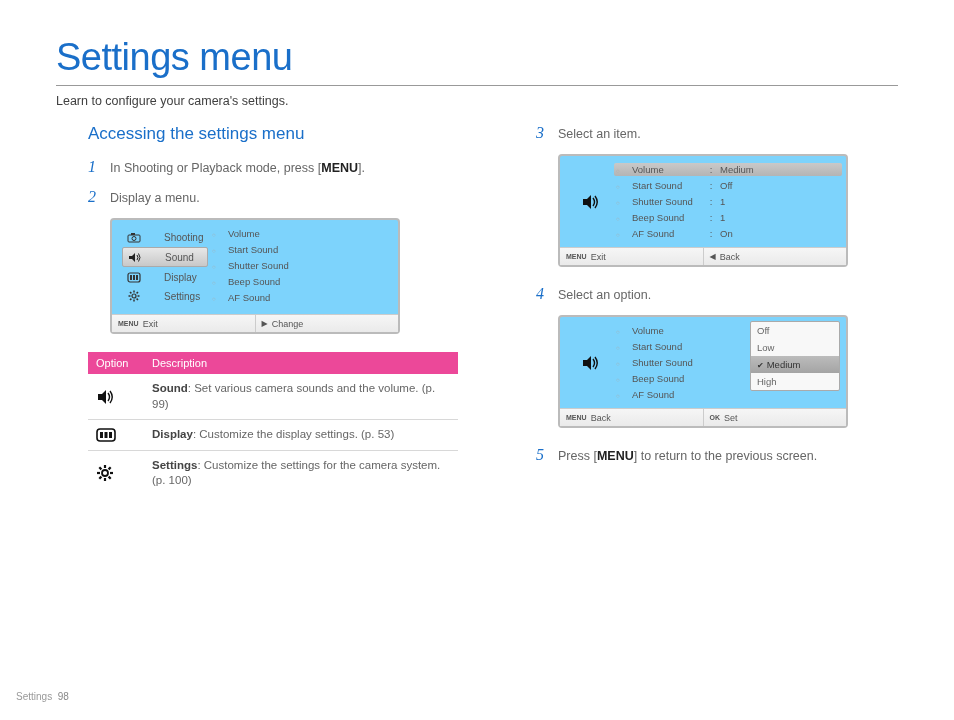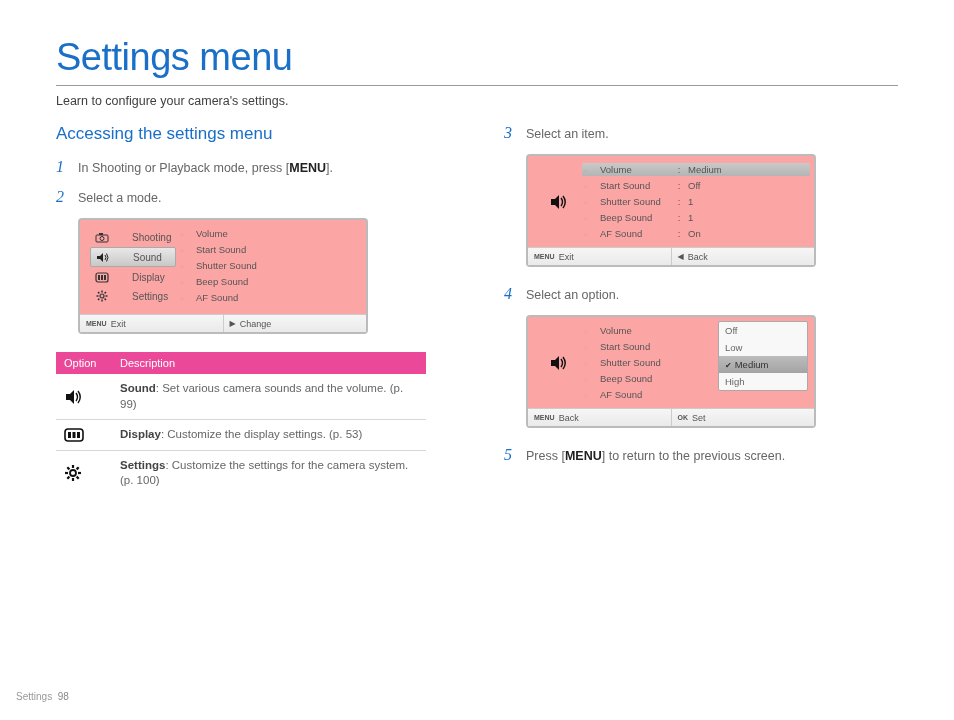--- a/index.html
+++ b/index.html
@@ -26,21 +26,21 @@
   }
   .subtitle {
     color: #404040;
     font-size: 12.5px;
     margin-bottom: 16px;
   }
   .columns {
     display: flex;
     gap: 48px;
   }
-  .col-left { width: 400px; }
+  .col-left { width: 400px; margin-left: 32px; }
   .col-right { width: 360px; }
   .section-heading {
     color: #1a6fc9;
     font-size: 17px;
     font-weight: 400;
     margin-bottom: 14px;
   }
   .step {
     display: flex;
     gap: 8px;
@@ -62,21 +62,21 @@
   .menu-label {
     font-weight: bold;
     color: #222;
     font-family: Arial, sans-serif;
   }
 
   
   .lcd {
     border: 2px solid #bbb;
     border-radius: 4px;
-    background: #fca5a5;
+    background: #7dd3fc;
     font-size: 10px;
     color: #555;
     margin: 6px 0 18px 22px;
     position: relative;
   }
   .lcd-body { display: flex; }
   .lcd-left {
     width: 100px;
     padding: 8px 4px 8px 10px;
   }
@@ -228,21 +228,21 @@
 
     <div class="step">
       <span class="step-num">1</span>
       <span class="step-text">
         <span>In Shooting or Playback mode, press [</span><span class="menu-label">MENU</span><span>].</span>
       </span>
     </div>
 
     <div class="step">
       <span class="step-num">2</span>
-      <span class="step-text">Select a mode.</span>
+      <span class="step-text">Display a menu.</span>
     </div>
 
     <div class="lcd" style="width:290px;">
       <div class="lcd-body">
         <div class="lcd-left">
           <div class="menu-row">
             <span class="mini-icon">
               <svg width="14" height="11" viewBox="0 0 14 11">
                   <rect x="1" y="3" width="12" height="7" rx="1" fill="none" stroke="#333" stroke-width="1"></rect>
                   <circle cx="7" cy="6.5" r="2" fill="none" stroke="#333" stroke-width="1"></circle>

